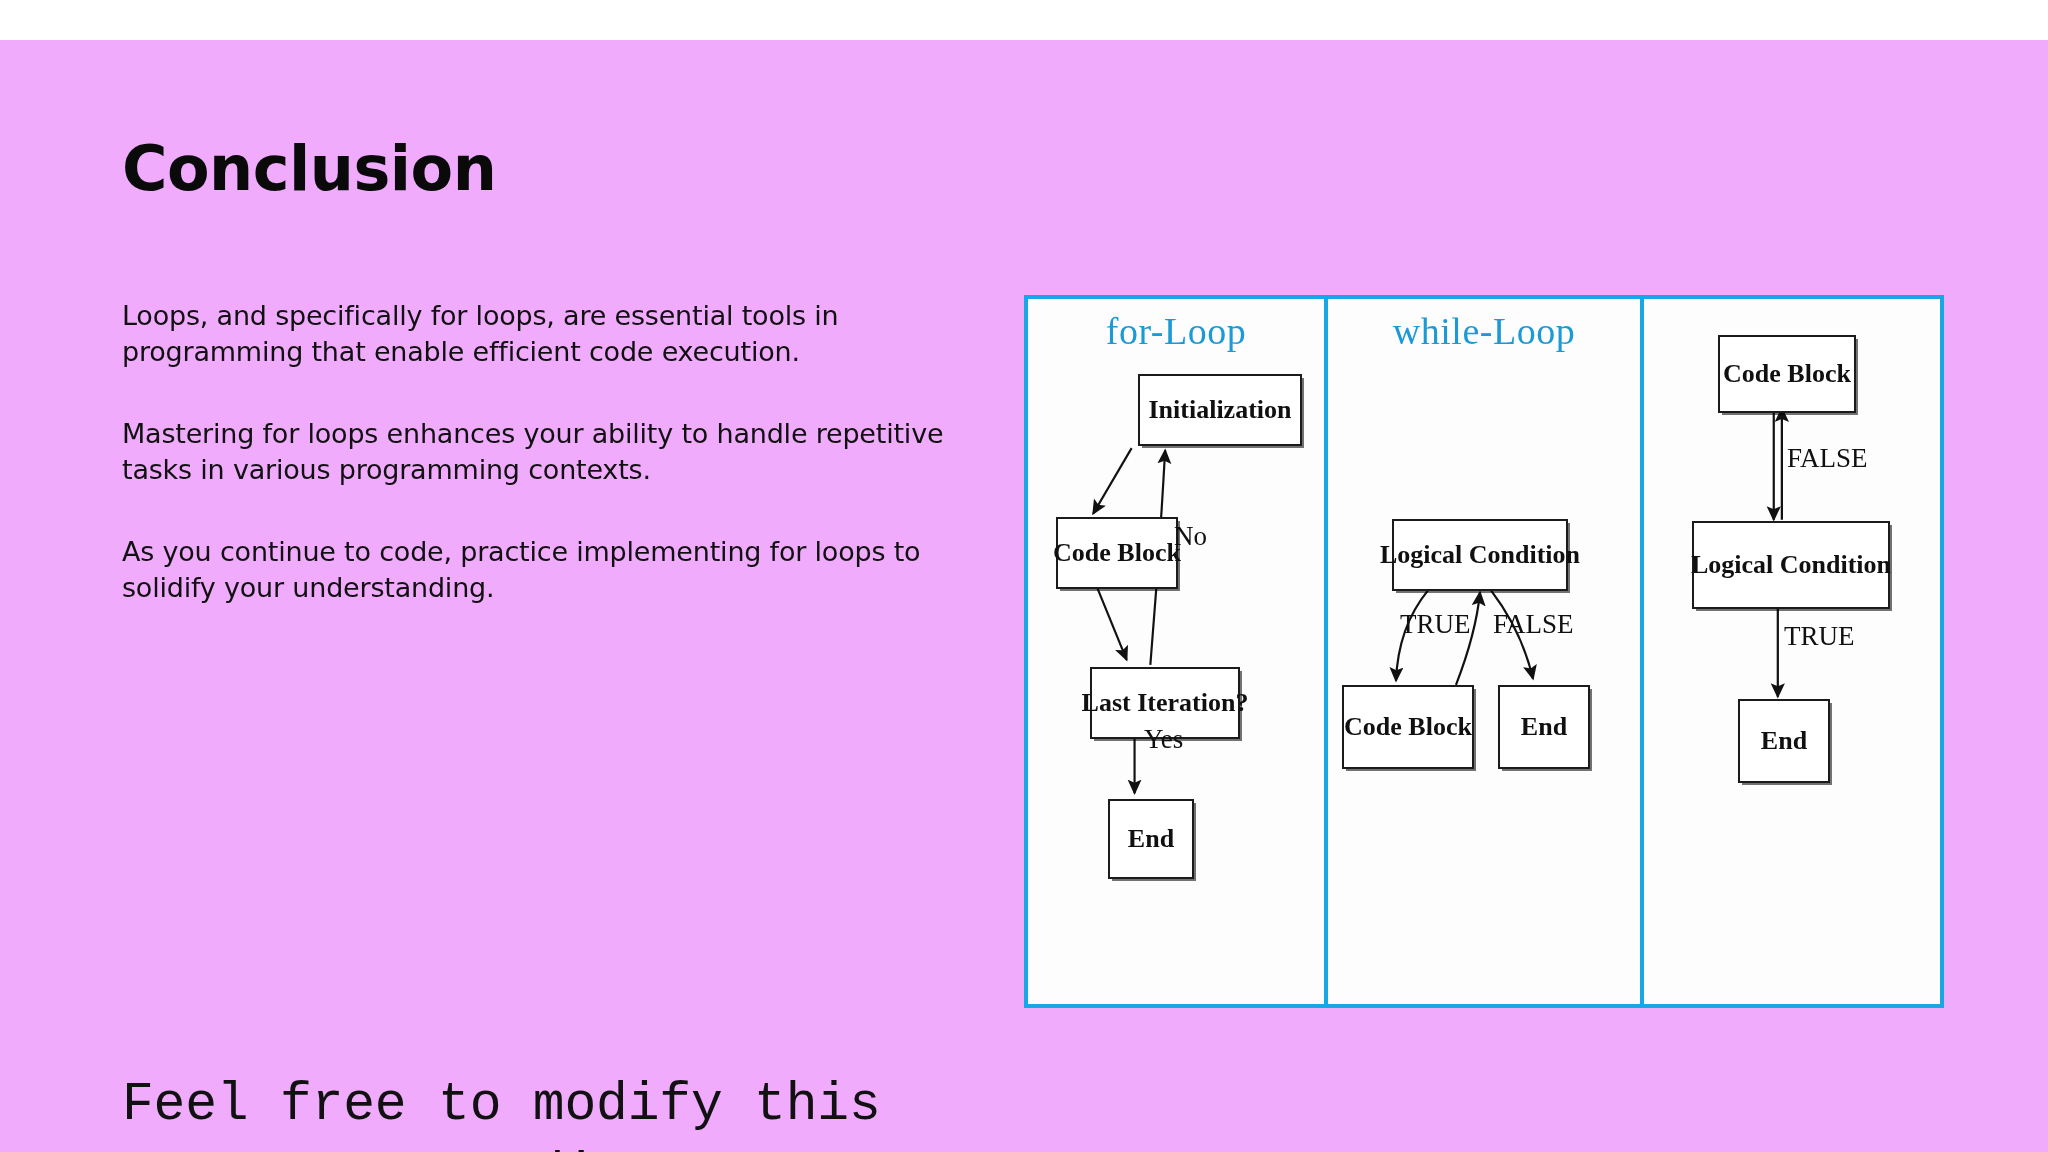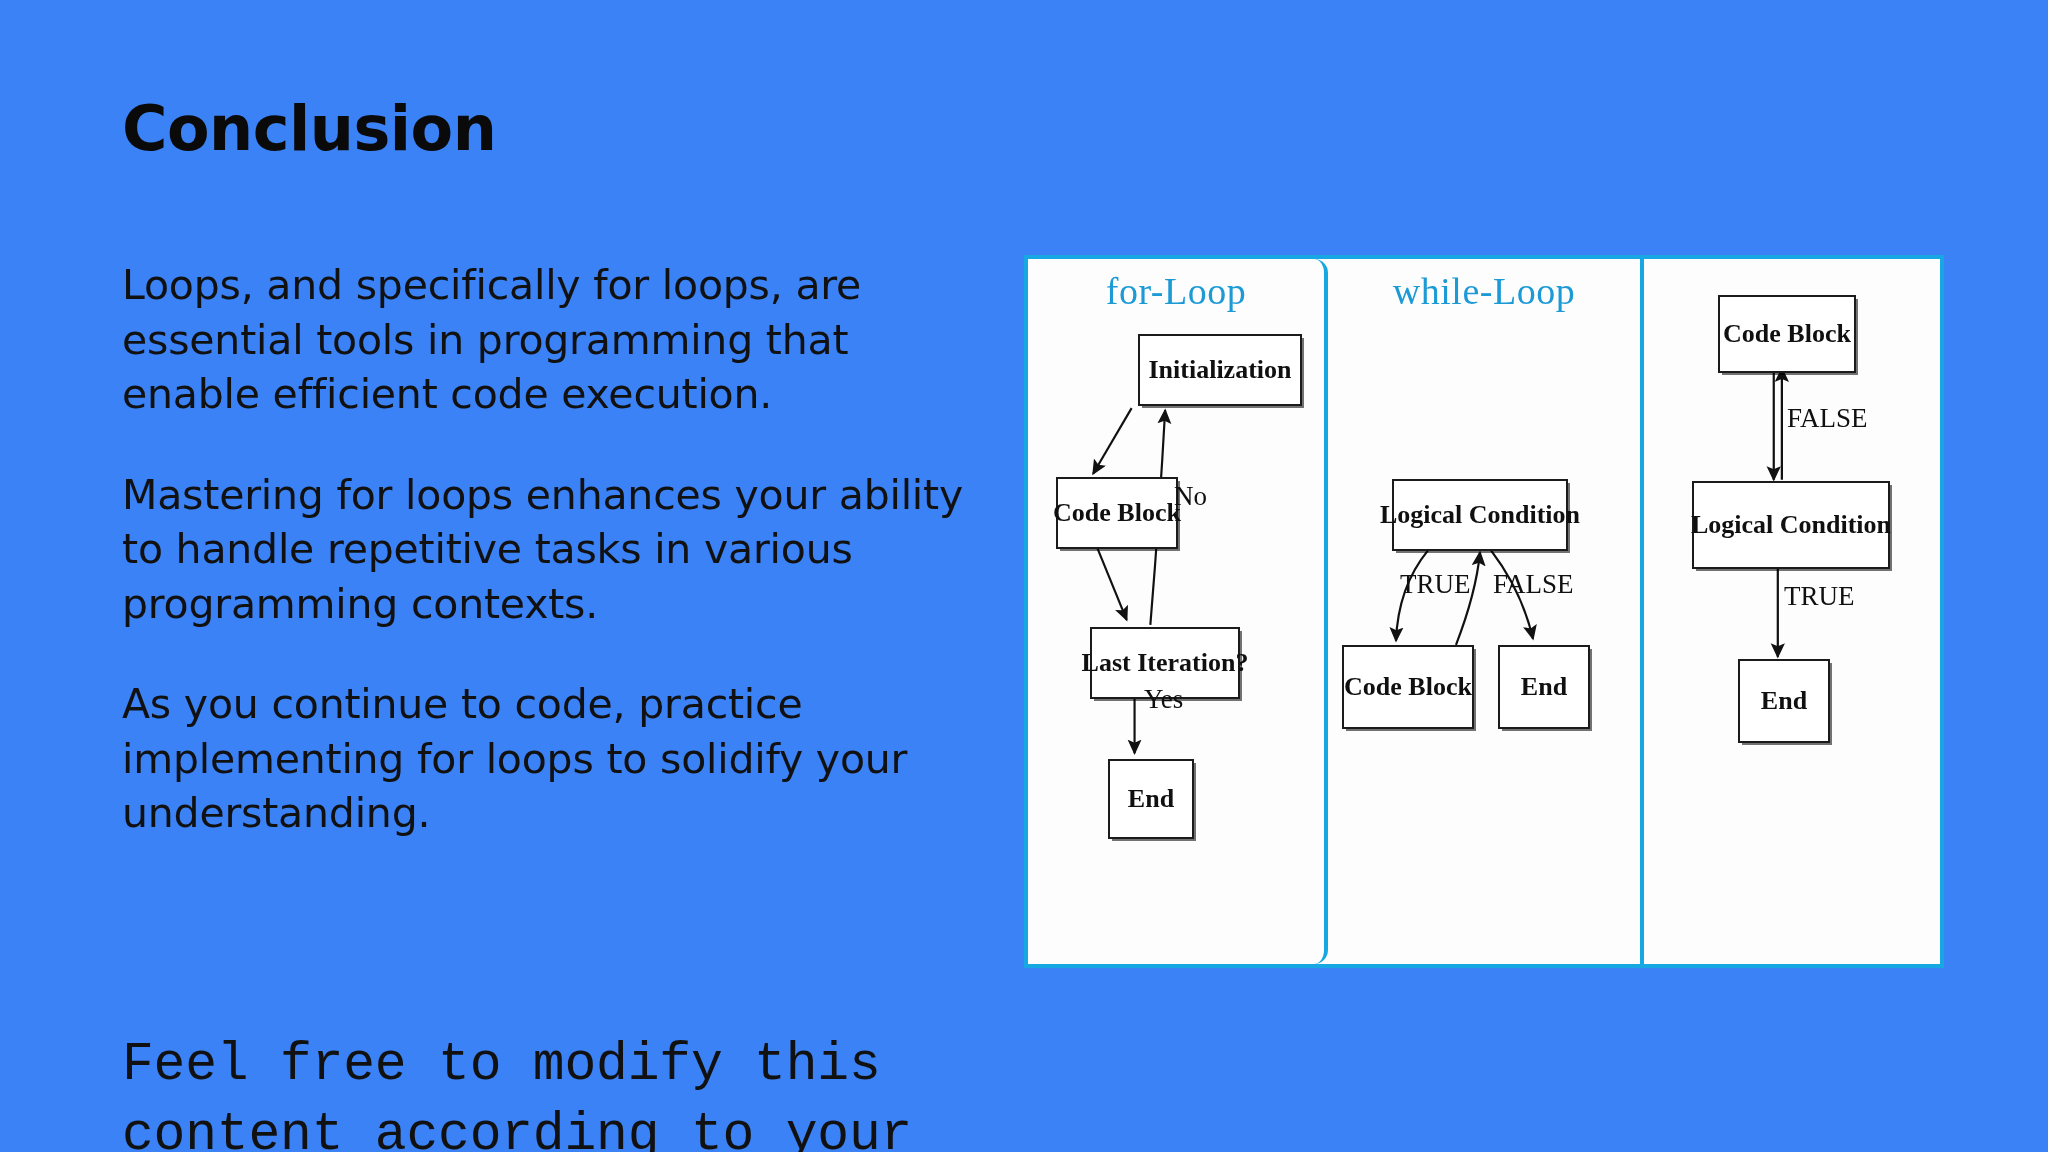--- a/index.html
+++ b/index.html
@@ -13,21 +13,22 @@
     overflow: hidden;
     position: relative;
     font-family: "Liberation Sans", sans-serif;
     color: #0d0d0d;
   }
 
   
   .slide {
     position: absolute;
     inset: 0;
-    background: #3b82f6;
+    background: #f0abfc;
+    margin-top: 40px;
   }
 
   .page-title {
     position: absolute;
     left: 122px;
     top: 98px;
     font-family: "DejaVu Sans", sans-serif;
     font-weight: bold;
     font-size: 62px;
     letter-spacing: -0.5px;
@@ -37,21 +38,21 @@
 
   .body-copy {
     position: absolute;
     left: 122px;
     top: 258px;
     width: 860px;
   }
   .body-copy p {
     margin: 0 0 46px 0;
     font-family: "DejaVu Sans", sans-serif;
-    font-size: 41px;
+    font-size: 27px;
     line-height: 1.33;
     color: #111111;
     font-weight: 400;
     letter-spacing: -0.2px;
   }
   .body-copy p.last { margin-bottom: 0; }
 
   .body-copy-tail {
     position: absolute;
     left: 122px;
@@ -77,21 +78,21 @@
     border: 4px solid #17A8E3;
     background: #fdfdfd;
     box-sizing: border-box;
     display: flex;
   }
   .panel {
     position: relative;
     height: 100%;
     box-sizing: border-box;
   }
-  .panel.p1 { width: 300px; border-right: 4px solid #17A8E3; border-radius: 14px; }
+  .panel.p1 { width: 300px; border-right: 4px solid #17A8E3; }
   .panel.p2 { width: 316px; border-right: 4px solid #17A8E3; padding-left: 22px; }
   .panel.p3 { flex: 1 1 auto; }
 
   .panel-title {
     position: absolute;
     top: 10px;
     left: 0;
     right: 0;
     text-align: center;
     font-family: "Liberation Serif", serif;

